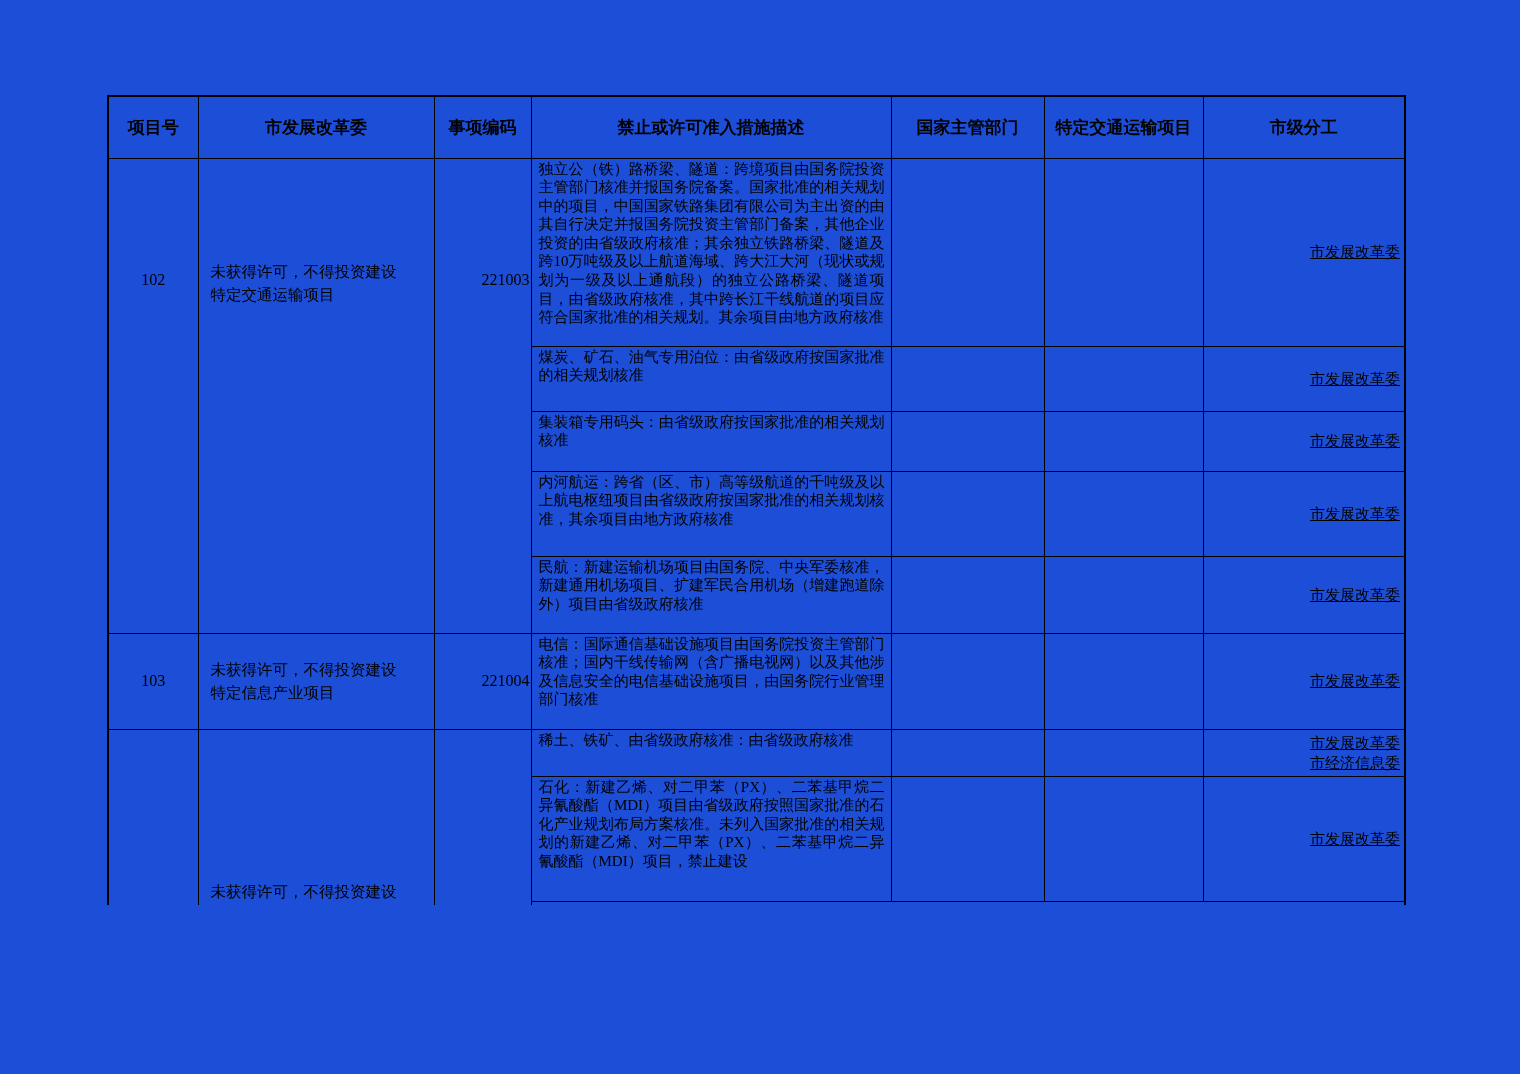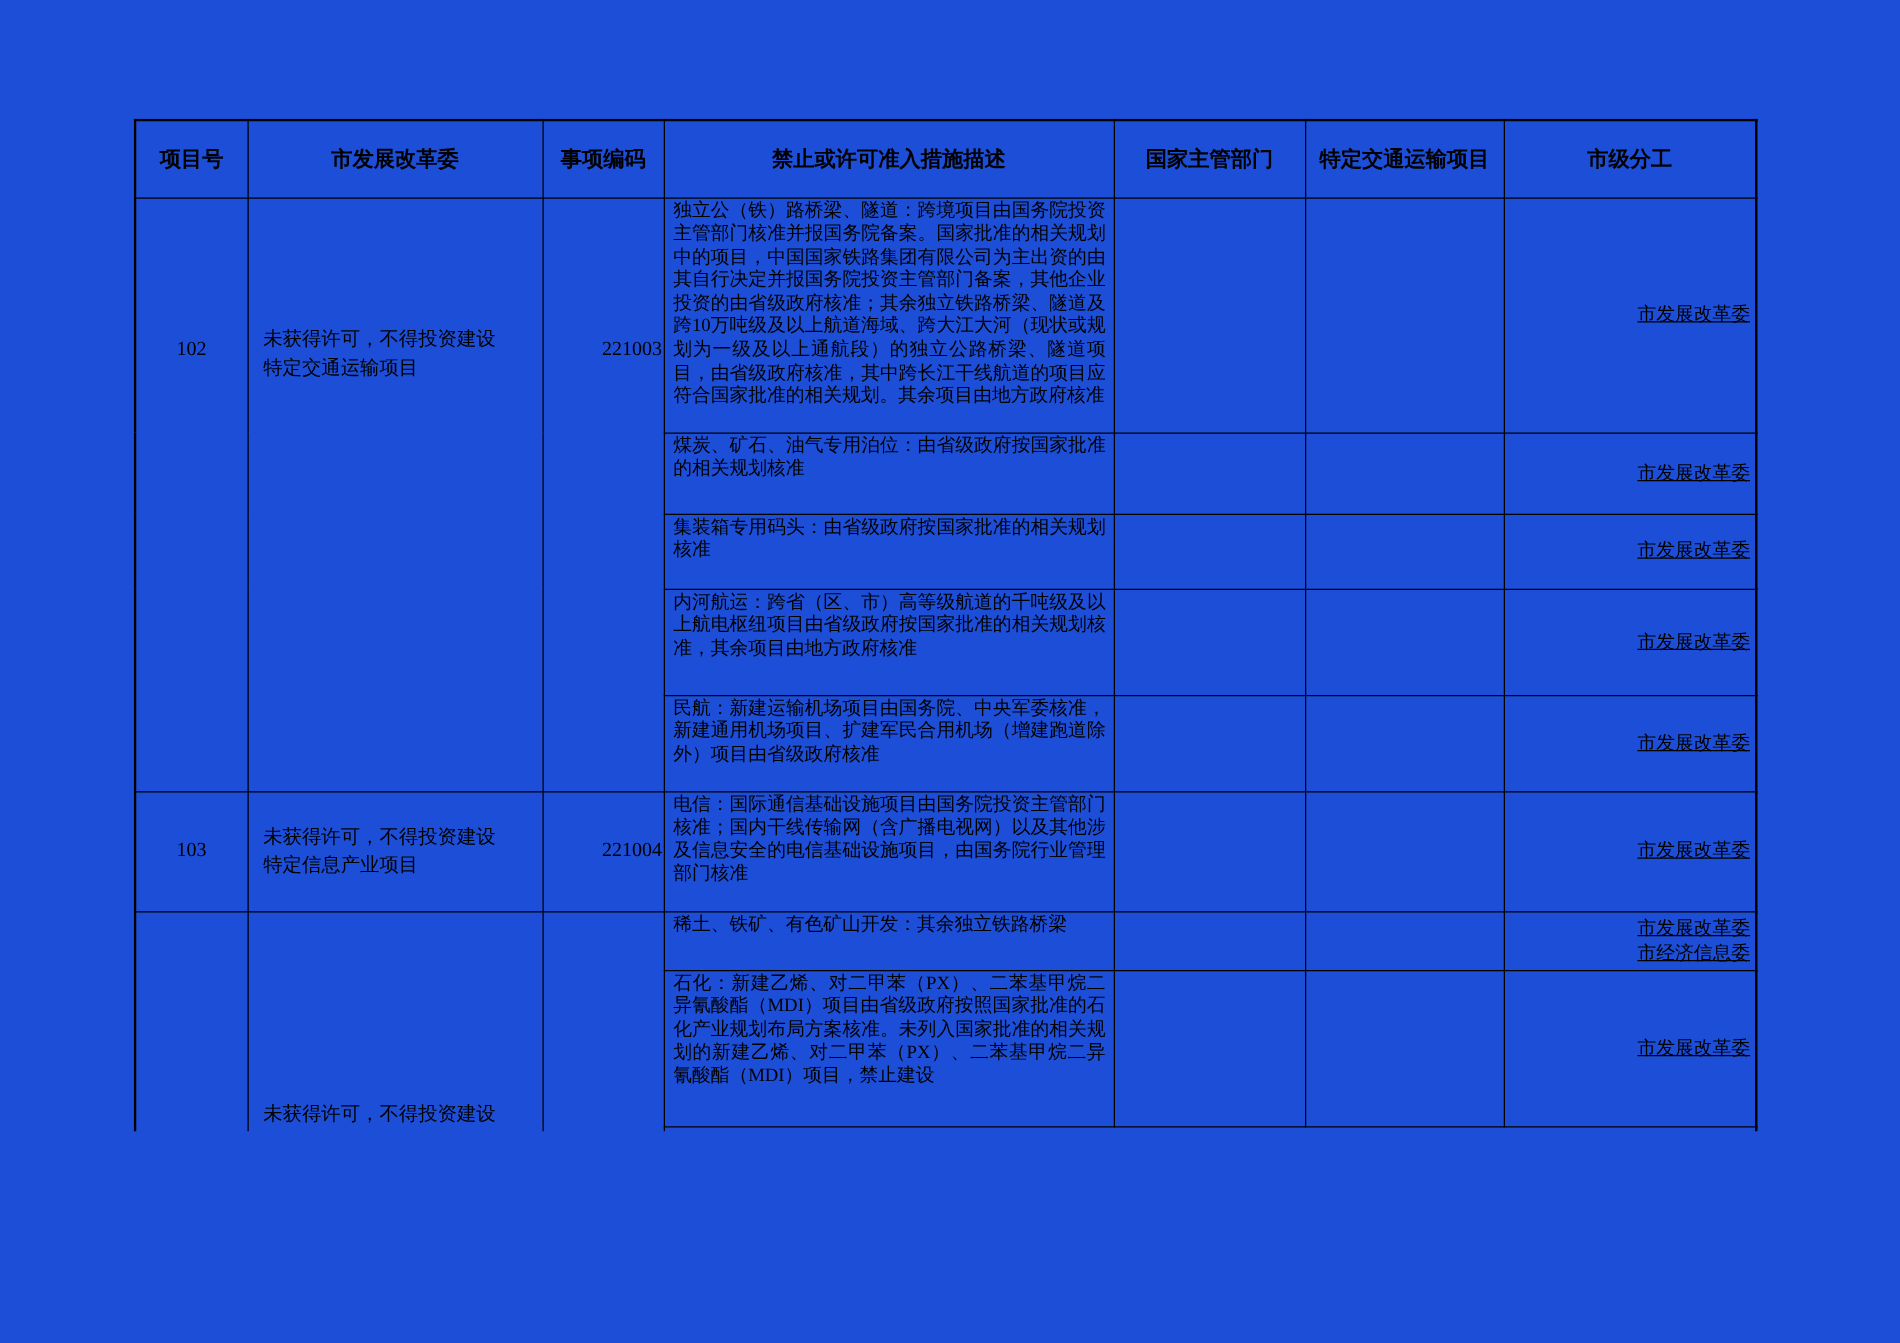--- a/index.html
+++ b/index.html
@@ -133,21 +133,21 @@
           <td class="code vt-mid">221004</td>
           <td class="desc">电信：国际通信基础设施项目由国务院投资主管部门核准；国内干线传输网（含广播电视网）以及其他涉及信息安全的电信基础设施项目，由国务院行业管理部门核准</td>
           <td class="empty-cell"></td>
           <td class="empty-cell"></td>
           <td class="muni">市发展改革委</td>
         </tr>
         <tr style="height:47px;">
           <td class="pn" rowspan="3"></td>
           <td class="item vt-g3i" rowspan="3">未获得许可，不得投资建设</td>
           <td class="code" rowspan="3"></td>
-          <td class="desc">稀土、铁矿、有色矿山开发：其余独立铁路桥梁</td>
+          <td class="desc">稀土、铁矿、由省级政府核准：由省级政府核准</td>
           <td class="empty-cell"></td>
           <td class="empty-cell"></td>
           <td class="muni">市发展改革委
 市经济信息委</td>
         </tr>
         <tr style="height:125px;">
           <td class="desc cut-b">石化：新建乙烯、对二甲苯（PX）、二苯基甲烷二异氰酸酯（MDI）项目由省级政府按照国家批准的石化产业规划布局方案核准。未列入国家批准的相关规划的新建乙烯、对二甲苯（PX）、二苯基甲烷二异氰酸酯（MDI）项目，禁止建设</td>
           <td class="empty-cell cut-b"></td>
           <td class="empty-cell cut-b"></td>
           <td class="muni cut-b">市发展改革委</td>

